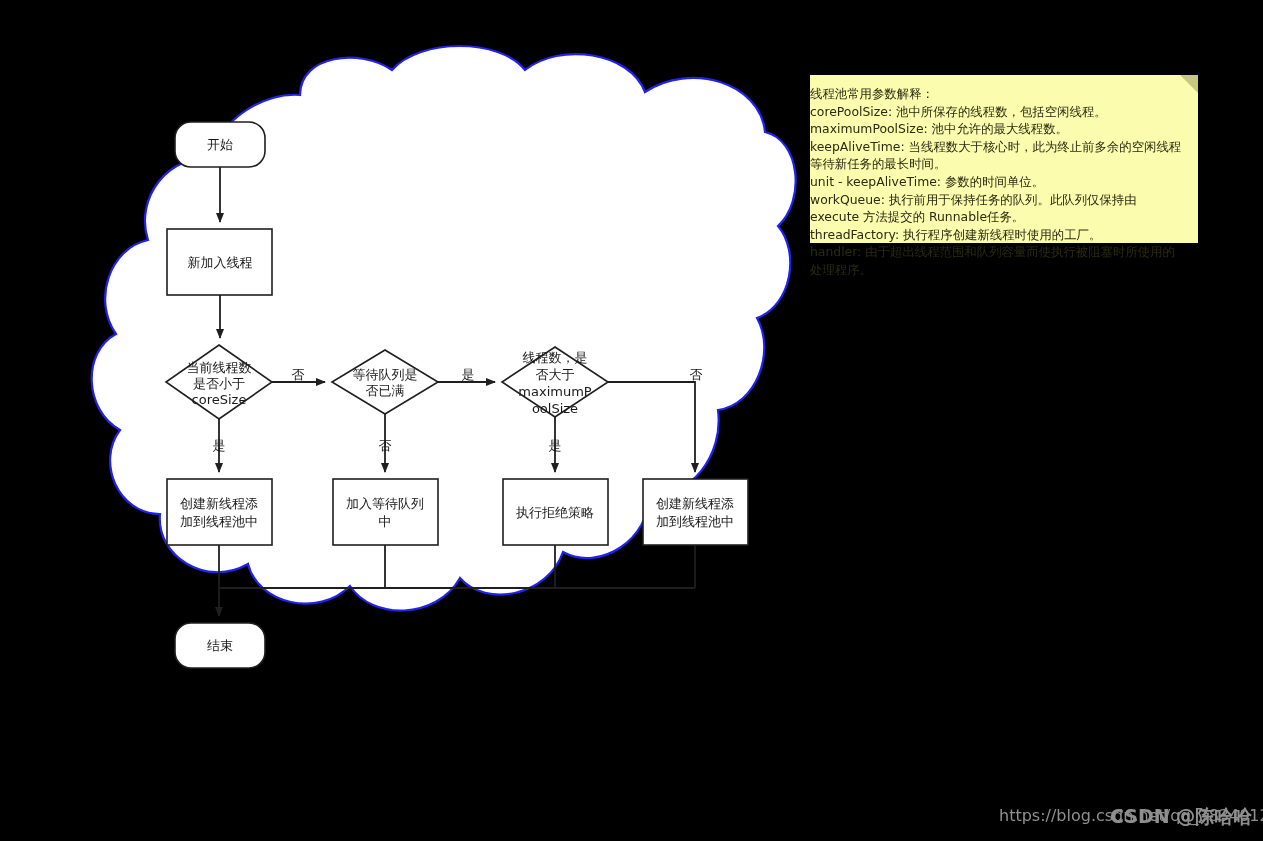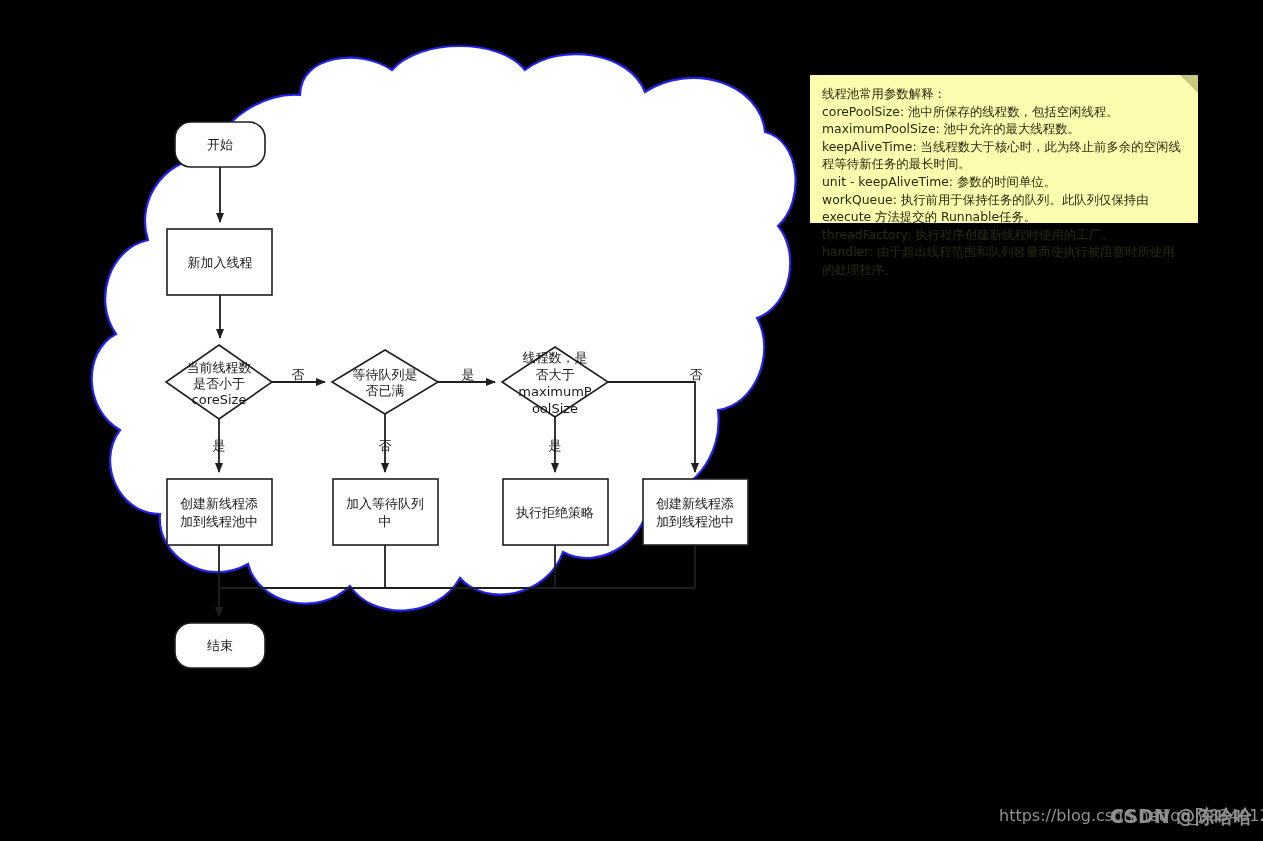--- a/index.html
+++ b/index.html
@@ -43,24 +43,24 @@
     stroke: #1f1f1f;
     stroke-width: 1.8;
     fill: none;
   }
   
   #sticky-note {
     position: absolute;
     left: 810px;
     top: 75px;
     width: 388px;
-    height: 148px;
+    height: 168px;
     background: #fcfcae;
     box-sizing: border-box;
-    padding: 10px 12px 8px 12px;
+    padding: 10px 12px 8px 0;
   }
   #sticky-note .fold {
     position: absolute;
     right: 0;
     top: 0;
     width: 0;
     height: 0;
     border-left: 18px solid transparent;
     border-top: 18px solid #c9c87f;
   }

